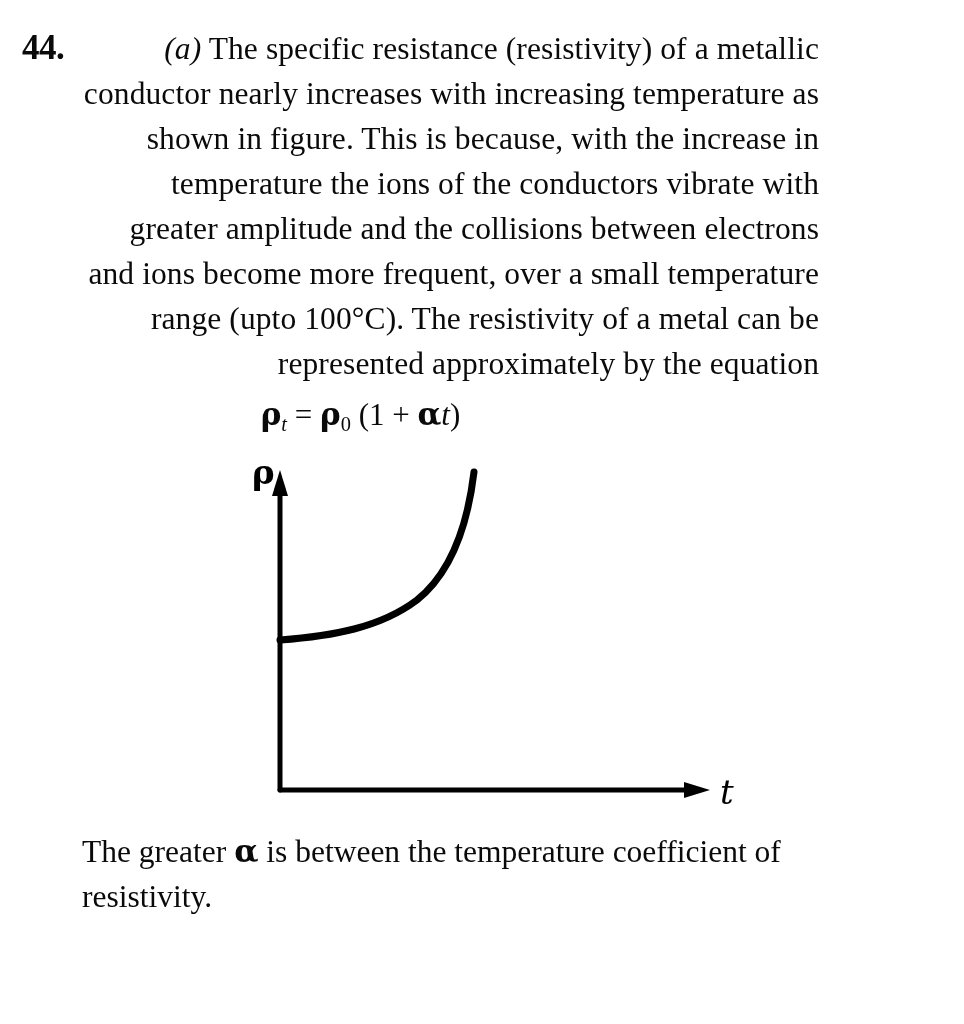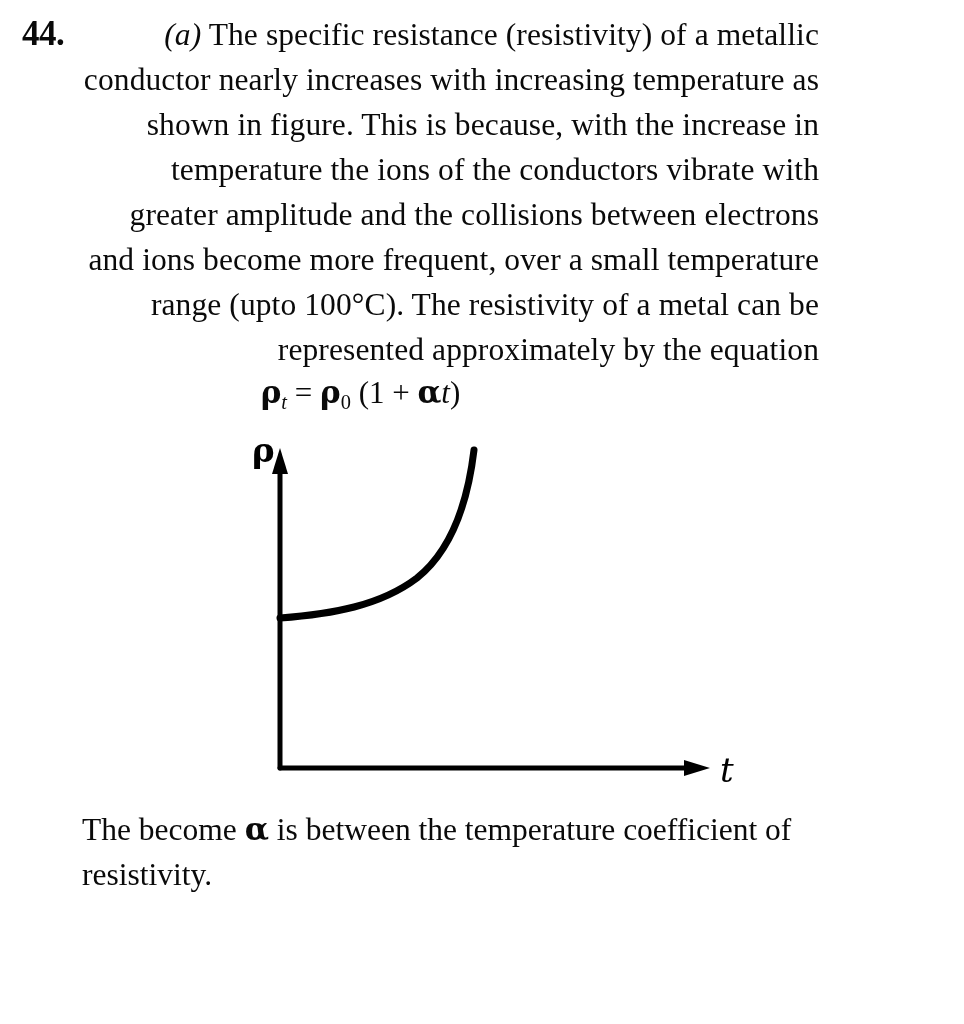--- a/index.html
+++ b/index.html
@@ -12,21 +12,21 @@
     background: #ffffff;
     font-family: "Liberation Serif", serif;
     color: #0a0a0a;
     overflow: hidden;
   }
   .page {
     position: relative;
     width: 845px;
     height: 1024px;
     box-sizing: border-box;
-    padding: 12px 26px 0 22px;
+    padding: 26px 26px 0 22px;
   }
   .qblock {
     display: flex;
     align-items: flex-start;
   }
   .qnum {
     font-weight: bold;
     font-size: 35px;
     line-height: 44px;
     letter-spacing: -0.5px;
@@ -38,20 +38,21 @@
     font-size: 31.5px;
     line-height: 45px;
     text-align: right;
     letter-spacing: 0.1px;
   }
   .part-label {
     font-style: italic;
     font-weight: normal;
   }
   .equation {
+    margin-top: 8px;
     text-align: center;
     font-size: 31px;
     line-height: 40px;
     padding-right: 120px;
   }
   .equation .sym {
     font-family: "DejaVu Serif", serif;
     font-weight: bold;
   }
   .equation .ital {
@@ -117,16 +118,16 @@
 
         <path d="M 68,180 C 120,176 168,168 205,140 C 240,112 256,62 262,12" fill="none" stroke="#000000" stroke-width="7" stroke-linecap="round"></path>
 
         <text x="40" y="24" font-size="34" font-weight="bold" fill="#000000">ρ</text>
         <text x="508" y="344" font-size="34" font-style="italic" fill="#000000">t</text>
       </svg>
     </div>
   </div>
 
   <div class="closing">
-    <span>The become </span><span class="alpha">α</span><span> is between the temperature coefficient of resistivity.</span>
+    <span>The greater </span><span class="alpha">α</span><span> is between the temperature coefficient of resistivity.</span>
   </div>
 
 </div>
 
 </body></html>

